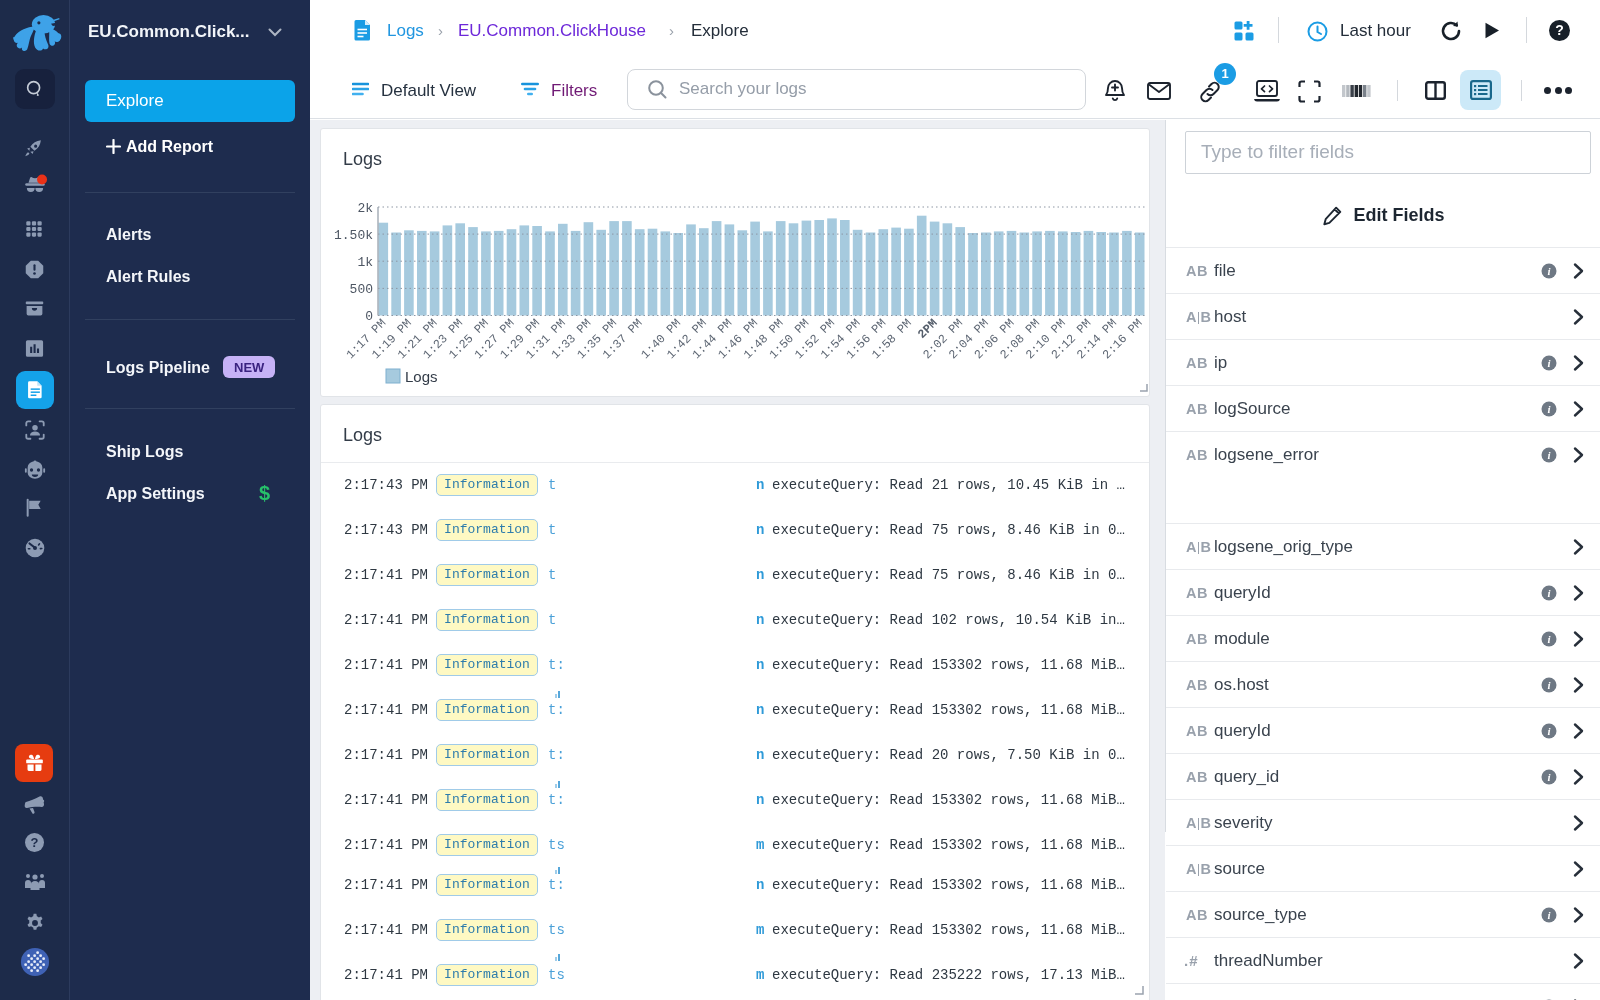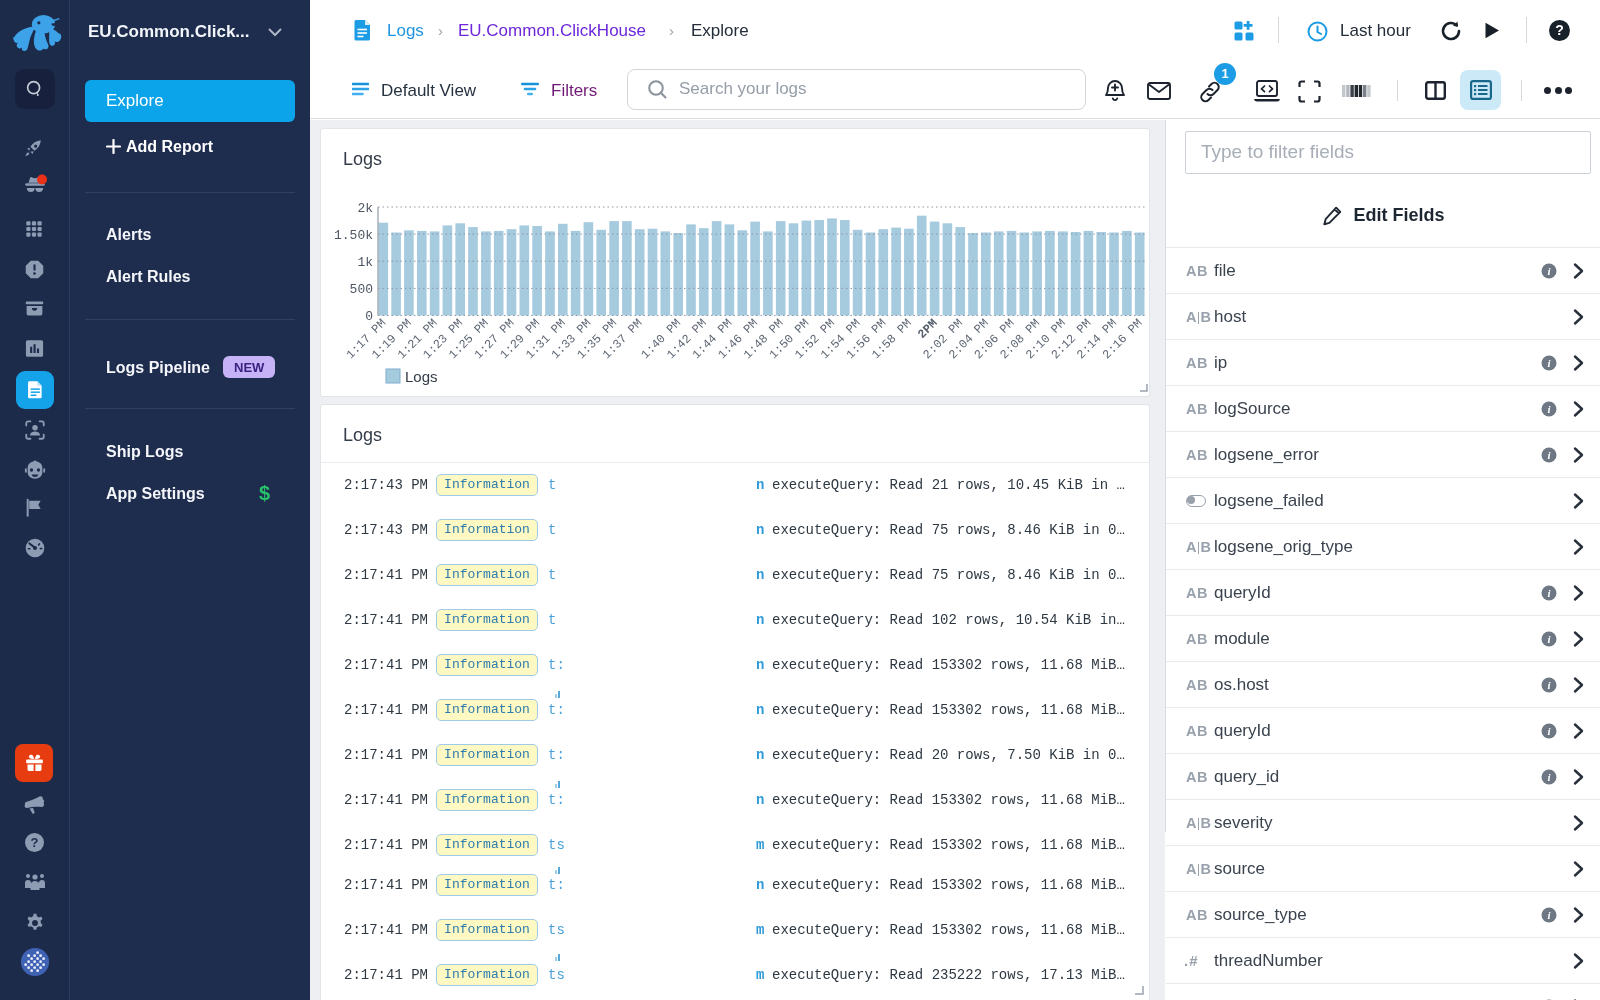--- a/index.html
+++ b/index.html
@@ -609,29 +609,20 @@
       <span class="fab">AB</span>
       <span class="fname">logsene_error</span>
       <svg class="finfo" width="16" height="16" viewBox="0 0 16 16">
         <circle cx="8" cy="8" r="7.5" fill="#6e7884"></circle>
         <text x="8" y="11.6" text-anchor="middle" font-family="'Liberation Serif',serif" font-size="11" font-style="italic" font-weight="bold" fill="#fff">i</text>
       </svg>
       <svg class="fchev" width="11" height="18" viewBox="0 0 11 18">
         <path d="M2 2.5 L9 9 L2 15.5" fill="none" stroke="#272f3a" stroke-width="2.4" stroke-linecap="round" stroke-linejoin="round"></path>
       </svg>
     </div>
-    <div class="frow" style="top:357px">
-      <span class="ftg">
-        <span class="ftgd"></span>
-      </span>
-      <span class="fname">logsene_failed</span>
-      <svg class="fchev" width="11" height="18" viewBox="0 0 11 18">
-        <path d="M2 2.5 L9 9 L2 15.5" fill="none" stroke="#272f3a" stroke-width="2.4" stroke-linecap="round" stroke-linejoin="round"></path>
-      </svg>
-    </div>
     <div class="frow" style="top:403px">
       <span class="fab">A<span class="bar"></span>B</span>
       <span class="fname">logsene_orig_type</span>
       <svg class="fchev" width="11" height="18" viewBox="0 0 11 18">
         <path d="M2 2.5 L9 9 L2 15.5" fill="none" stroke="#272f3a" stroke-width="2.4" stroke-linecap="round" stroke-linejoin="round"></path>
       </svg>
     </div>
     <div class="frow" style="top:449px">
       <span class="fab">AB</span>
       <span class="fname">queryId</span>

